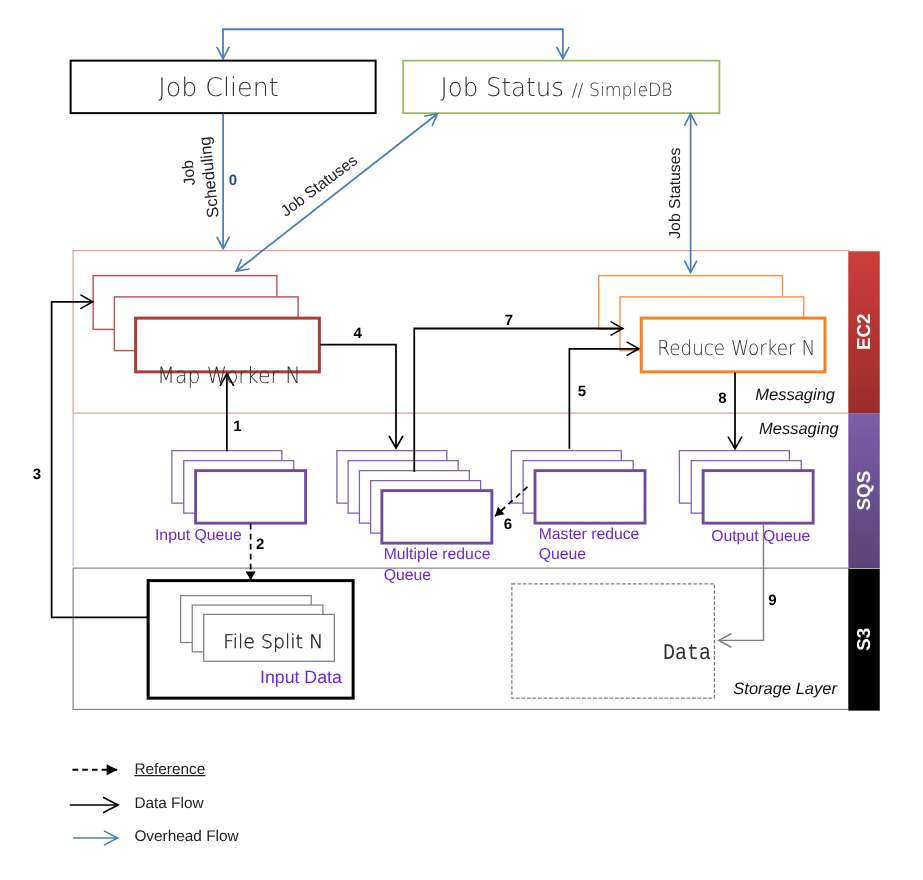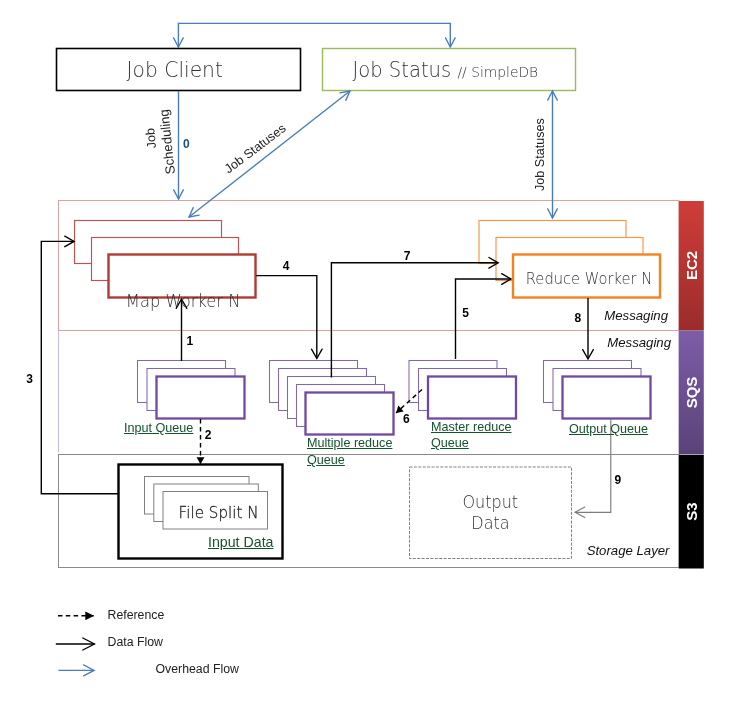--- a/index.html
+++ b/index.html
@@ -13,21 +13,21 @@
   .t-node .sub{font-size:14.5px;}
   .sz21{font-size:20.5px;}
   .sz18{font-size:18px;}
   .sz16{font-size:16.5px;}
   .sz15{font-size:15px;}
   .sx102 .inner{transform:scaleX(1.01);}
   .sx98 .inner{transform:scaleX(0.988);}
   .sx97 .inner{transform:scaleX(0.955);}
   .sx86 .inner{transform:scaleX(0.908);}
   .sx85 .inner{transform:scaleX(0.89);}
-  .t-small{font-family:"Liberation Sans",sans-serif;font-size:12.6px;color:#14532d;line-height:17px;white-space:normal;text-decoration:underline;}
+  .t-small{font-family:"Liberation Sans",sans-serif;font-size:12.6px;color:#6d28d9;line-height:17px;white-space:normal;}
   .t-layer{font-family:"Liberation Sans",sans-serif;font-size:13.2px;font-style:italic;color:#111;}
   .t-band{display:flex;align-items:center;justify-content:center;}
   .t-band span{color:#fff;font-family:"Liberation Sans",sans-serif;font-size:15px;font-weight:bold;transform:rotate(-90deg);white-space:nowrap;}
   .t-num{font-family:"Liberation Sans",sans-serif;font-size:12px;font-weight:bold;color:#000;}
   .t-num.blue{color:#1f4e79;}
   .t-rot{font-family:"Liberation Sans",sans-serif;font-size:12.6px;color:#222;}
   .t-legend{font-family:"Liberation Sans",sans-serif;font-size:12.3px;color:#222;}
 </style>
 </head>
 <body>
@@ -179,22 +179,21 @@
 <div class="lbl t-node sz18 sx86" style="left:110px;top:266px;width:147px;text-align:center;margin-top:24px;"><span class="inner">Map Worker N</span></div>
 <div class="lbl t-node sz16 sx85" style="left:515px;top:269px;width:147px;text-align:center;"><span class="inner">Reduce Worker N</span></div>
 
 <div class="lbl t-small" style="left:124px;top:420px;text-align:left;">Input Queue</div>
 <div class="lbl t-small" style="left:307px;top:434.5px;text-align:left;line-height:17.2px;"><span>Multiple reduce</span><br><span>Queue</span></div>
 <div class="lbl t-small" style="left:431px;top:419px;text-align:left;line-height:16.3px;"><span>Master reduce</span><br><span>Queue</span></div>
 <div class="lbl t-small" style="left:569px;top:421px;text-align:left;">Output Queue</div>
 
 <div class="lbl t-node sz15 sx102" style="color:#1f1f1f;-webkit-text-stroke:0.28px #1f1f1f;left:179px;top:504px;width:105px;text-align:left;"><span class="inner">File Split N</span></div>
 <div class="lbl t-small" style="left:208px;top:534px;font-size:14.2px;text-align:left;">Input Data</div>
-<div class="lbl t-node sz18 sx85" style="left:409px;top:492.5px;width:162px;text-align:center;line-height:18px;"><span class="inner">Output</span></div>
-<div class="lbl t-node sz18 sx85" style="left:409px;top:514px;width:162px;text-align:center;line-height:18px;"><span class="inner">Data</span></div>
+<div class="lbl t-node sz18 sx85" style="left:409px;top:514px;width:162px;text-align:right;line-height:18px;font-family:Liberation Mono, monospace;"><span class="inner">Data</span></div>
 
 <div class="lbl t-layer" style="left:500px;top:308px;width:168px;text-align:right;">Messaging</div>
 <div class="lbl t-layer" style="left:500px;top:543px;width:169.5px;text-align:right;">Storage Layer</div>
 <div class="lbl t-layer" style="left:500px;top:335px;width:171px;text-align:right;">Messaging</div>
 
 <div class="lbl t-band" style="left:679px;top:201px;width:25px;height:129px;">
       <span>EC2</span>
     </div>
 <div class="lbl t-band" style="left:679px;top:330px;width:25px;height:124px;">
       <span>SQS</span>
@@ -212,17 +211,17 @@
 <div class="lbl t-num" style="left:403px;top:412px;">6</div>
 <div class="lbl t-num" style="left:403.8px;top:248.5px;">7</div>
 <div class="lbl t-num" style="left:574.5px;top:311px;">8</div>
 <div class="lbl t-num" style="left:614.5px;top:472.5px;">9</div>
 
 <div class="lbl t-rot" style="left:145px;top:149px;transform:rotate(-95deg);transform-origin:left top;"><span>Job</span></div>
 <div class="lbl t-rot" style="left:163px;top:175px;font-size:13.2px;transform:rotate(-96deg);transform-origin:left top;"><span>Scheduling</span></div>
 <div class="lbl t-rot" style="left:222px;top:165px;transform:rotate(-37deg);transform-origin:left top;">Job Statuses</div>
 <div class="lbl t-rot" style="left:533px;top:191px;transform:rotate(-90deg);transform-origin:left top;">Job Statuses</div>
 
-<div class="lbl t-legend" style="left:107.5px;top:608px;">Reference</div>
+<div class="lbl t-legend" style="left:107.5px;top:608px;text-decoration:underline;">Reference</div>
 <div class="lbl t-legend" style="left:107.5px;top:635px;">Data Flow</div>
-<div class="lbl t-legend" style="left:107.5px;top:662px;margin-left:48px;">Overhead Flow</div>
+<div class="lbl t-legend" style="left:107.5px;top:662px;">Overhead Flow</div>
 
 </div>
 
 </body></html>

